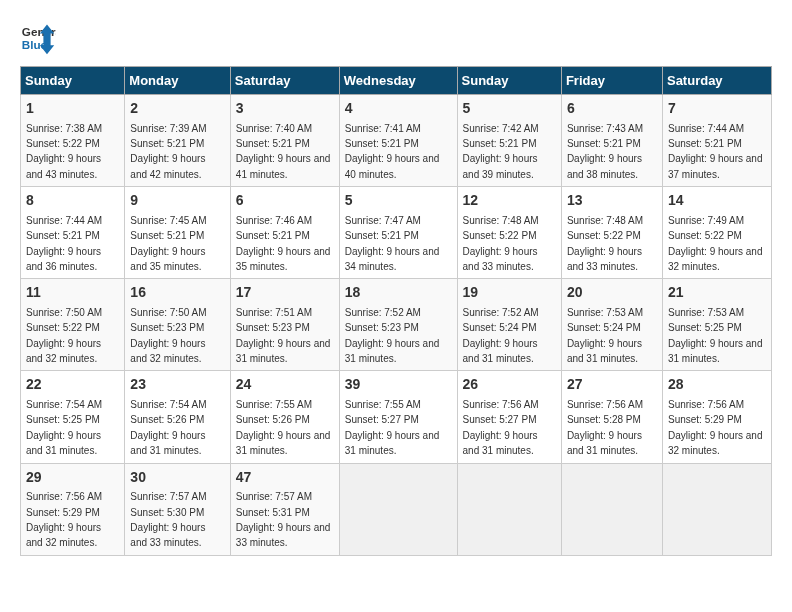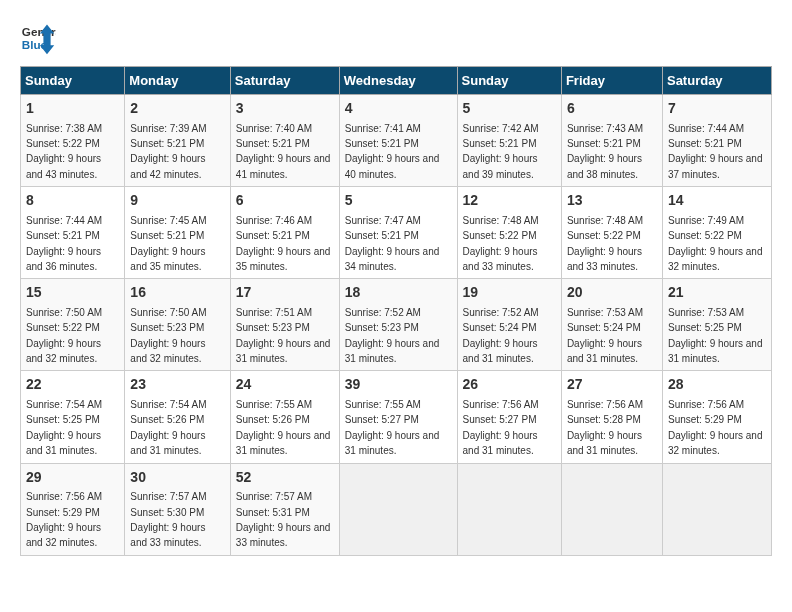--- a/index.html
+++ b/index.html
@@ -125,40 +125,40 @@
       <tr>
         <td><span class="day-num">8</span><span class="day-info">Sunrise: 7:44 AM<br>Sunset: 5:21 PM<br>Daylight: 9 hours and 36 minutes.</span></td>
         <td><span class="day-num">9</span><span class="day-info">Sunrise: 7:45 AM<br>Sunset: 5:21 PM<br>Daylight: 9 hours and 35 minutes.</span></td>
         <td><span class="day-num">6</span><span class="day-info">Sunrise: 7:46 AM<br>Sunset: 5:21 PM<br>Daylight: 9 hours and 35 minutes.</span></td>
         <td><span class="day-num">5</span><span class="day-info">Sunrise: 7:47 AM<br>Sunset: 5:21 PM<br>Daylight: 9 hours and 34 minutes.</span></td>
         <td><span class="day-num">12</span><span class="day-info">Sunrise: 7:48 AM<br>Sunset: 5:22 PM<br>Daylight: 9 hours and 33 minutes.</span></td>
         <td><span class="day-num">13</span><span class="day-info">Sunrise: 7:48 AM<br>Sunset: 5:22 PM<br>Daylight: 9 hours and 33 minutes.</span></td>
         <td><span class="day-num">14</span><span class="day-info">Sunrise: 7:49 AM<br>Sunset: 5:22 PM<br>Daylight: 9 hours and 32 minutes.</span></td>
       </tr>
       <tr>
-        <td><span class="day-num">15</span><span class="day-info">Sunrise: 7:50 AM<br>Sunset: 5:22 PM<br>Daylight: 9 hours and 32 minutes.</span></td>
+        <td><span class="day-num">11</span><span class="day-info">Sunrise: 7:50 AM<br>Sunset: 5:22 PM<br>Daylight: 9 hours and 32 minutes.</span></td>
         <td><span class="day-num">16</span><span class="day-info">Sunrise: 7:50 AM<br>Sunset: 5:23 PM<br>Daylight: 9 hours and 32 minutes.</span></td>
         <td><span class="day-num">17</span><span class="day-info">Sunrise: 7:51 AM<br>Sunset: 5:23 PM<br>Daylight: 9 hours and 31 minutes.</span></td>
         <td><span class="day-num">18</span><span class="day-info">Sunrise: 7:52 AM<br>Sunset: 5:23 PM<br>Daylight: 9 hours and 31 minutes.</span></td>
         <td><span class="day-num">19</span><span class="day-info">Sunrise: 7:52 AM<br>Sunset: 5:24 PM<br>Daylight: 9 hours and 31 minutes.</span></td>
         <td><span class="day-num">20</span><span class="day-info">Sunrise: 7:53 AM<br>Sunset: 5:24 PM<br>Daylight: 9 hours and 31 minutes.</span></td>
         <td><span class="day-num">21</span><span class="day-info">Sunrise: 7:53 AM<br>Sunset: 5:25 PM<br>Daylight: 9 hours and 31 minutes.</span></td>
       </tr>
       <tr>
         <td><span class="day-num">22</span><span class="day-info">Sunrise: 7:54 AM<br>Sunset: 5:25 PM<br>Daylight: 9 hours and 31 minutes.</span></td>
         <td><span class="day-num">23</span><span class="day-info">Sunrise: 7:54 AM<br>Sunset: 5:26 PM<br>Daylight: 9 hours and 31 minutes.</span></td>
         <td><span class="day-num">24</span><span class="day-info">Sunrise: 7:55 AM<br>Sunset: 5:26 PM<br>Daylight: 9 hours and 31 minutes.</span></td>
         <td><span class="day-num">39</span><span class="day-info">Sunrise: 7:55 AM<br>Sunset: 5:27 PM<br>Daylight: 9 hours and 31 minutes.</span></td>
         <td><span class="day-num">26</span><span class="day-info">Sunrise: 7:56 AM<br>Sunset: 5:27 PM<br>Daylight: 9 hours and 31 minutes.</span></td>
         <td><span class="day-num">27</span><span class="day-info">Sunrise: 7:56 AM<br>Sunset: 5:28 PM<br>Daylight: 9 hours and 31 minutes.</span></td>
         <td><span class="day-num">28</span><span class="day-info">Sunrise: 7:56 AM<br>Sunset: 5:29 PM<br>Daylight: 9 hours and 32 minutes.</span></td>
       </tr>
       <tr>
         <td><span class="day-num">29</span><span class="day-info">Sunrise: 7:56 AM<br>Sunset: 5:29 PM<br>Daylight: 9 hours and 32 minutes.</span></td>
         <td><span class="day-num">30</span><span class="day-info">Sunrise: 7:57 AM<br>Sunset: 5:30 PM<br>Daylight: 9 hours and 33 minutes.</span></td>
-        <td><span class="day-num">52</span><span class="day-info">Sunrise: 7:57 AM<br>Sunset: 5:31 PM<br>Daylight: 9 hours and 33 minutes.</span></td>
+        <td><span class="day-num">47</span><span class="day-info">Sunrise: 7:57 AM<br>Sunset: 5:31 PM<br>Daylight: 9 hours and 33 minutes.</span></td>
         <td class="empty-cell"></td>
         <td class="empty-cell"></td>
         <td class="empty-cell"></td>
         <td class="empty-cell"></td>
       </tr>
     </tbody>
 </table>
 
 </body></html>

